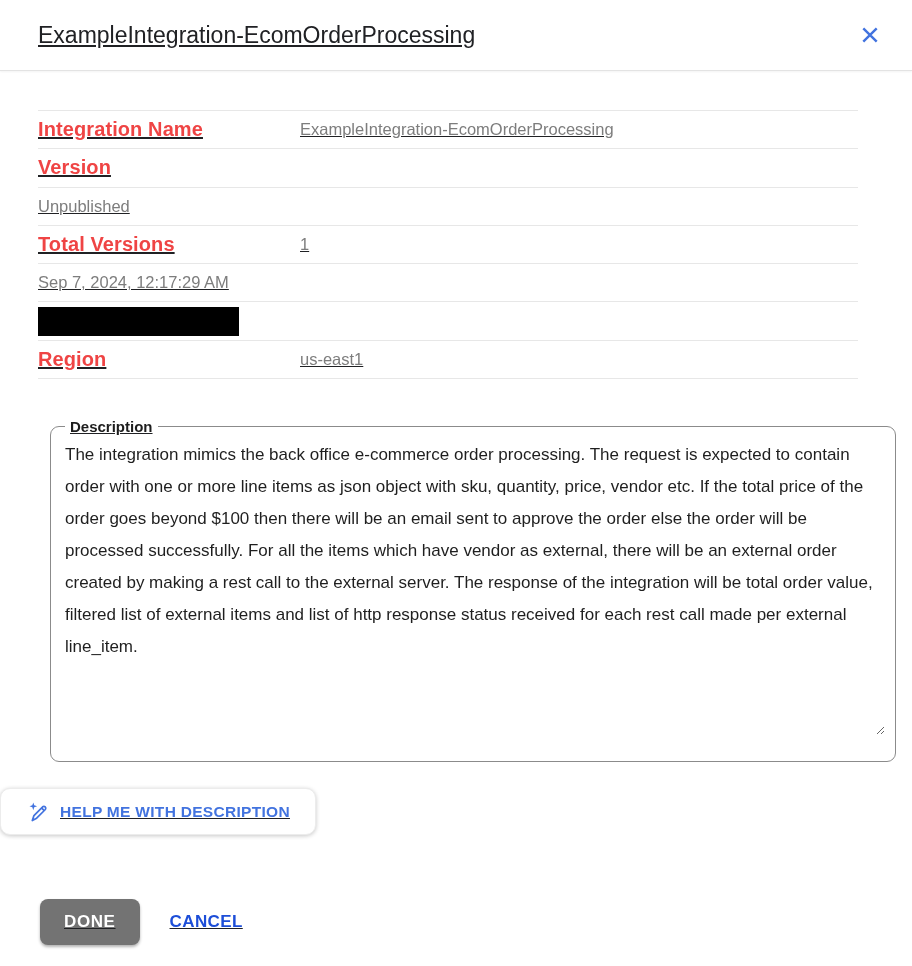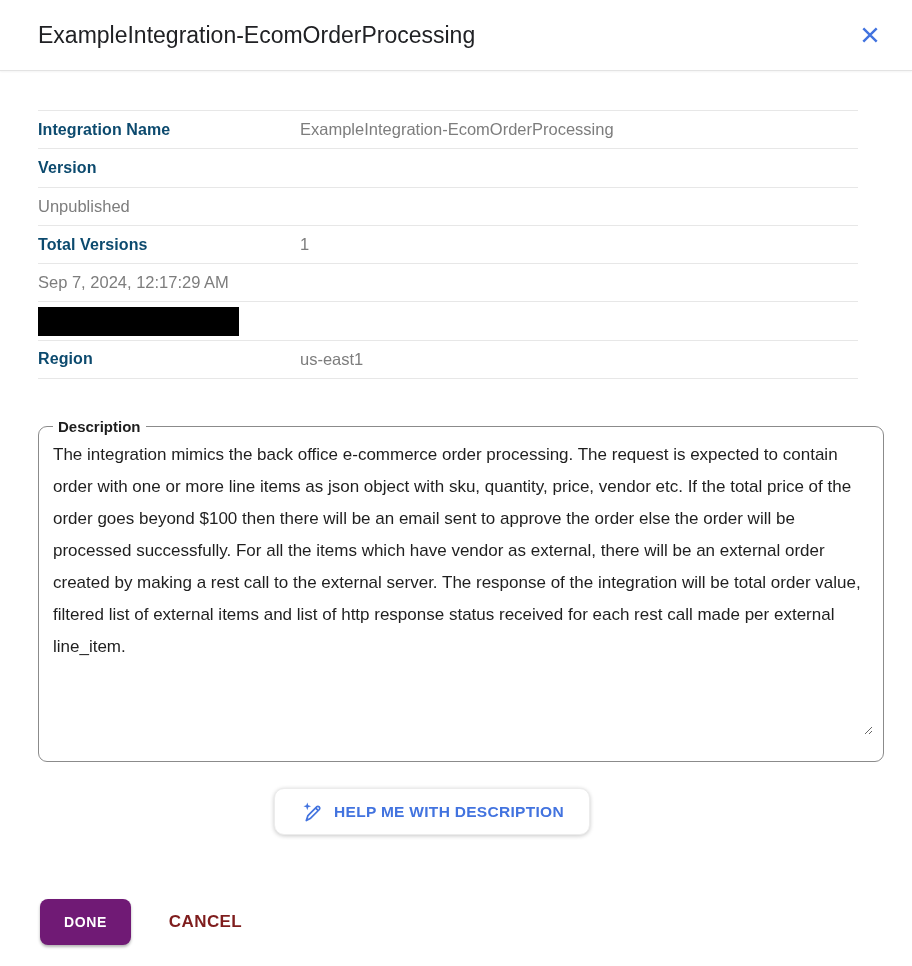--- a/index.html
+++ b/index.html
@@ -3,21 +3,21 @@
 <meta charset="utf-8">
 <style>
   * { box-sizing: border-box; margin: 0; padding: 0; }
   html, body {
     width: 912px; height: 966px;
     background: #ffffff;
     font-family: "Liberation Sans", "DejaVu Sans", sans-serif;
     color: #202124;
     overflow: hidden;
   }
-  .dialog { width: 912px; height: 869px; background: #fff; position: relative; }
+  .dialog { width: 912px; height: 869px; background: #fff; position: relative; text-decoration: underline; }
 
   
   .dlg-header {
     height: 71px;
     display: flex; align-items: center; justify-content: space-between;
     padding: 0 22px 0 38px;
     border-bottom: 1px solid #e3e3e3;
     box-shadow: 0 1px 2px rgba(0,0,0,0.05);
   }
   .dlg-title {
@@ -31,74 +31,74 @@
   }
 
   
   .info-table { width: 820px; margin: 39px 0 0 38px; border-top: 1px solid #e7e7e7; }
   .info-row {
     display: grid; grid-template-columns: 262px 1fr;
     align-items: center;
     height: 38.3px;
     border-bottom: 1px solid #e7e7e7;
   }
-  .info-label { font-size: 16px; font-weight: 700; color: #0c4a6e; letter-spacing: 0.1px; }
+  .info-label { font-size: 20px; font-weight: 700; color: #ef4444; letter-spacing: 0.1px; }
   .info-value { font-size: 16.5px; font-weight: 400; color: #7d7d7d; }
   .redacted-box { width: 201px; height: 29px; background: #000000; }
 
   
   .desc-fieldset {
     width: 846px; height: 344px;
-    margin: 39px 28px 0 38px;
+    margin: 39px 28px 0 50px;
     border: 1px solid #8b8b8b;
     border-radius: 9px;
     padding: 4px 10px 10px 14px;
   }
   .desc-legend {
     font-size: 15px; font-weight: 700; color: #1d1d1d;
     padding: 0 5px; margin-left: 0px;
   }
   .desc-textarea {
     width: 820px; height: 296px;
     border: none; outline: none; resize: both;
     background: transparent;
     font-family: "Liberation Sans", "DejaVu Sans", sans-serif;
     font-size: 17px; line-height: 32px; color: #1f1f1f;
     overflow: hidden;
   }
 
   
-  .help-row { display: flex; justify-content: center; margin: 26px 48px 0 0; }
+  .help-row { display: flex; justify-content: flex-start; margin: 26px 48px 0 0; }
   .help-btn {
     display: inline-flex; align-items: center; gap: 11px;
     height: 47px; padding: 0 25px;
     background: #ffffff;
     border: 1px solid #ececec; border-radius: 10px;
     box-shadow: 0 1px 4px rgba(0,0,0,0.22);
     color: #4273df;
     font-family: inherit;
     font-size: 15.5px; font-weight: 700; letter-spacing: 0.3px;
     cursor: pointer;
   }
 
   
   .footer-row { display: flex; align-items: center; margin: 64px 0 0 40px; }
   .done-btn {
     height: 46px; padding: 0 24px;
-    background: #701a75; color: #ffffff;
+    background: #737373; color: #ffffff;
     border: none; border-radius: 8px;
     box-shadow: 0 2px 3px rgba(0,0,0,0.3);
     font-family: inherit;
-    font-size: 14px; font-weight: 700; letter-spacing: 0.6px;
+    font-size: 17px; font-weight: 700; letter-spacing: 0.6px;
     cursor: pointer;
   }
   .cancel-btn {
-    margin-left: 38px;
+    margin-left: 30px;
     background: none; border: none;
-    color: #7f1d1d;
+    color: #1d4ed8;
     font-family: inherit;
     font-size: 17px; font-weight: 700; letter-spacing: 0.4px;
     cursor: pointer;
   }
 </style>
 </head>
 <body>
 
 <div class="dialog">
 

